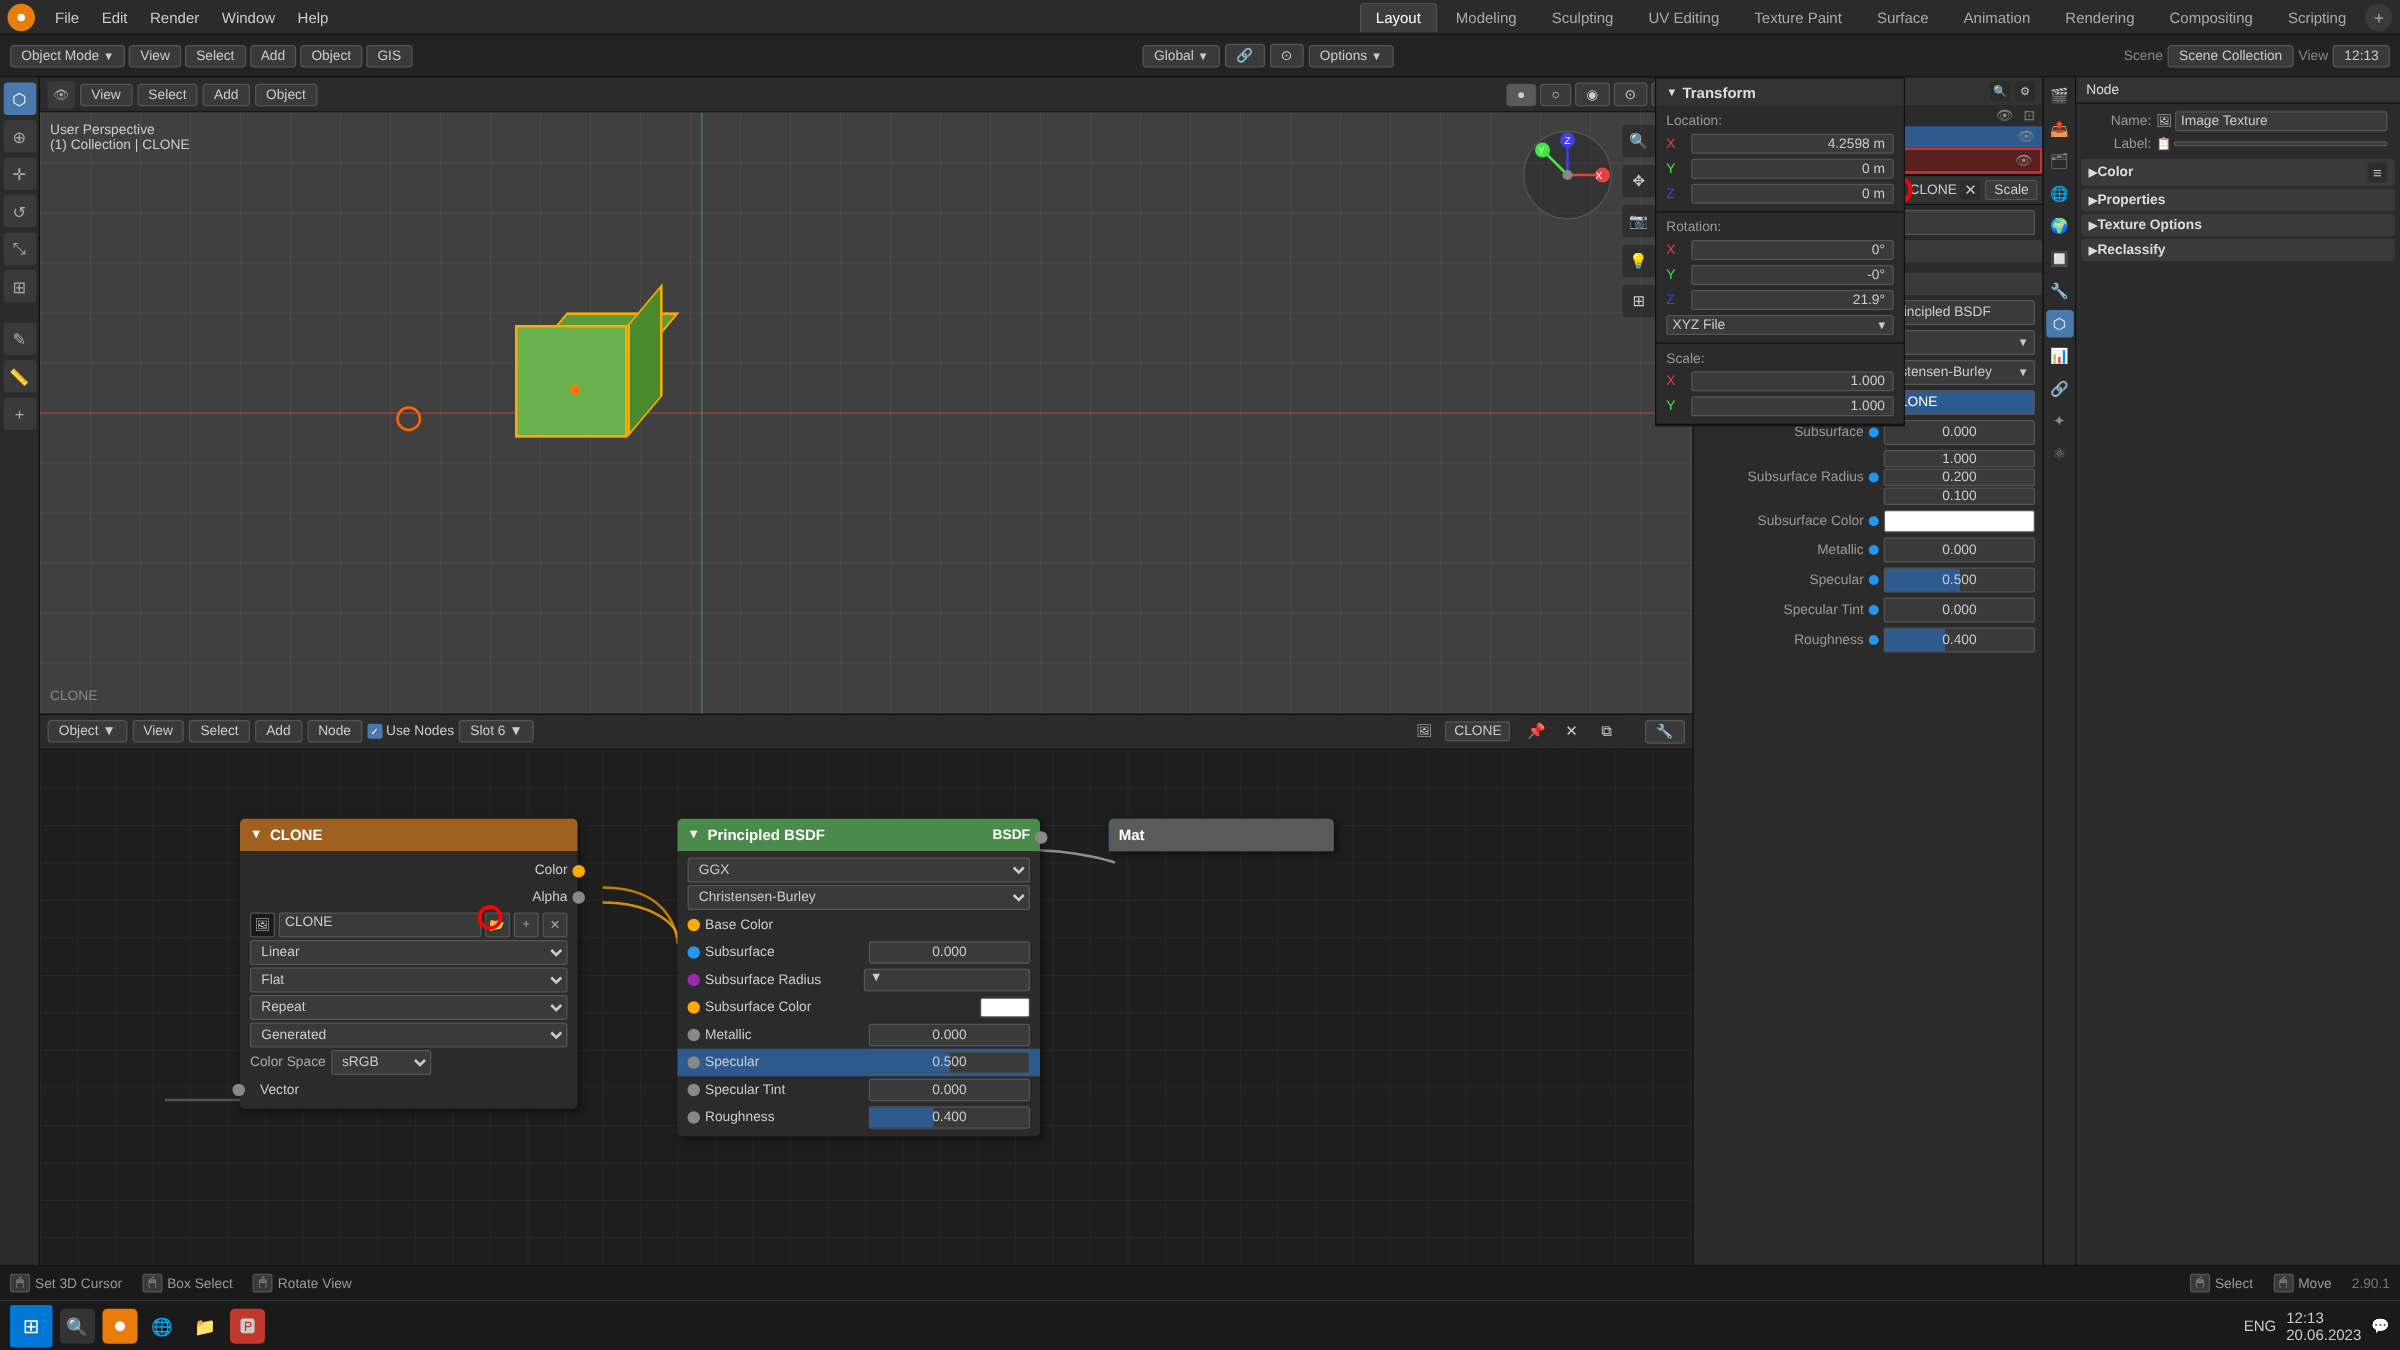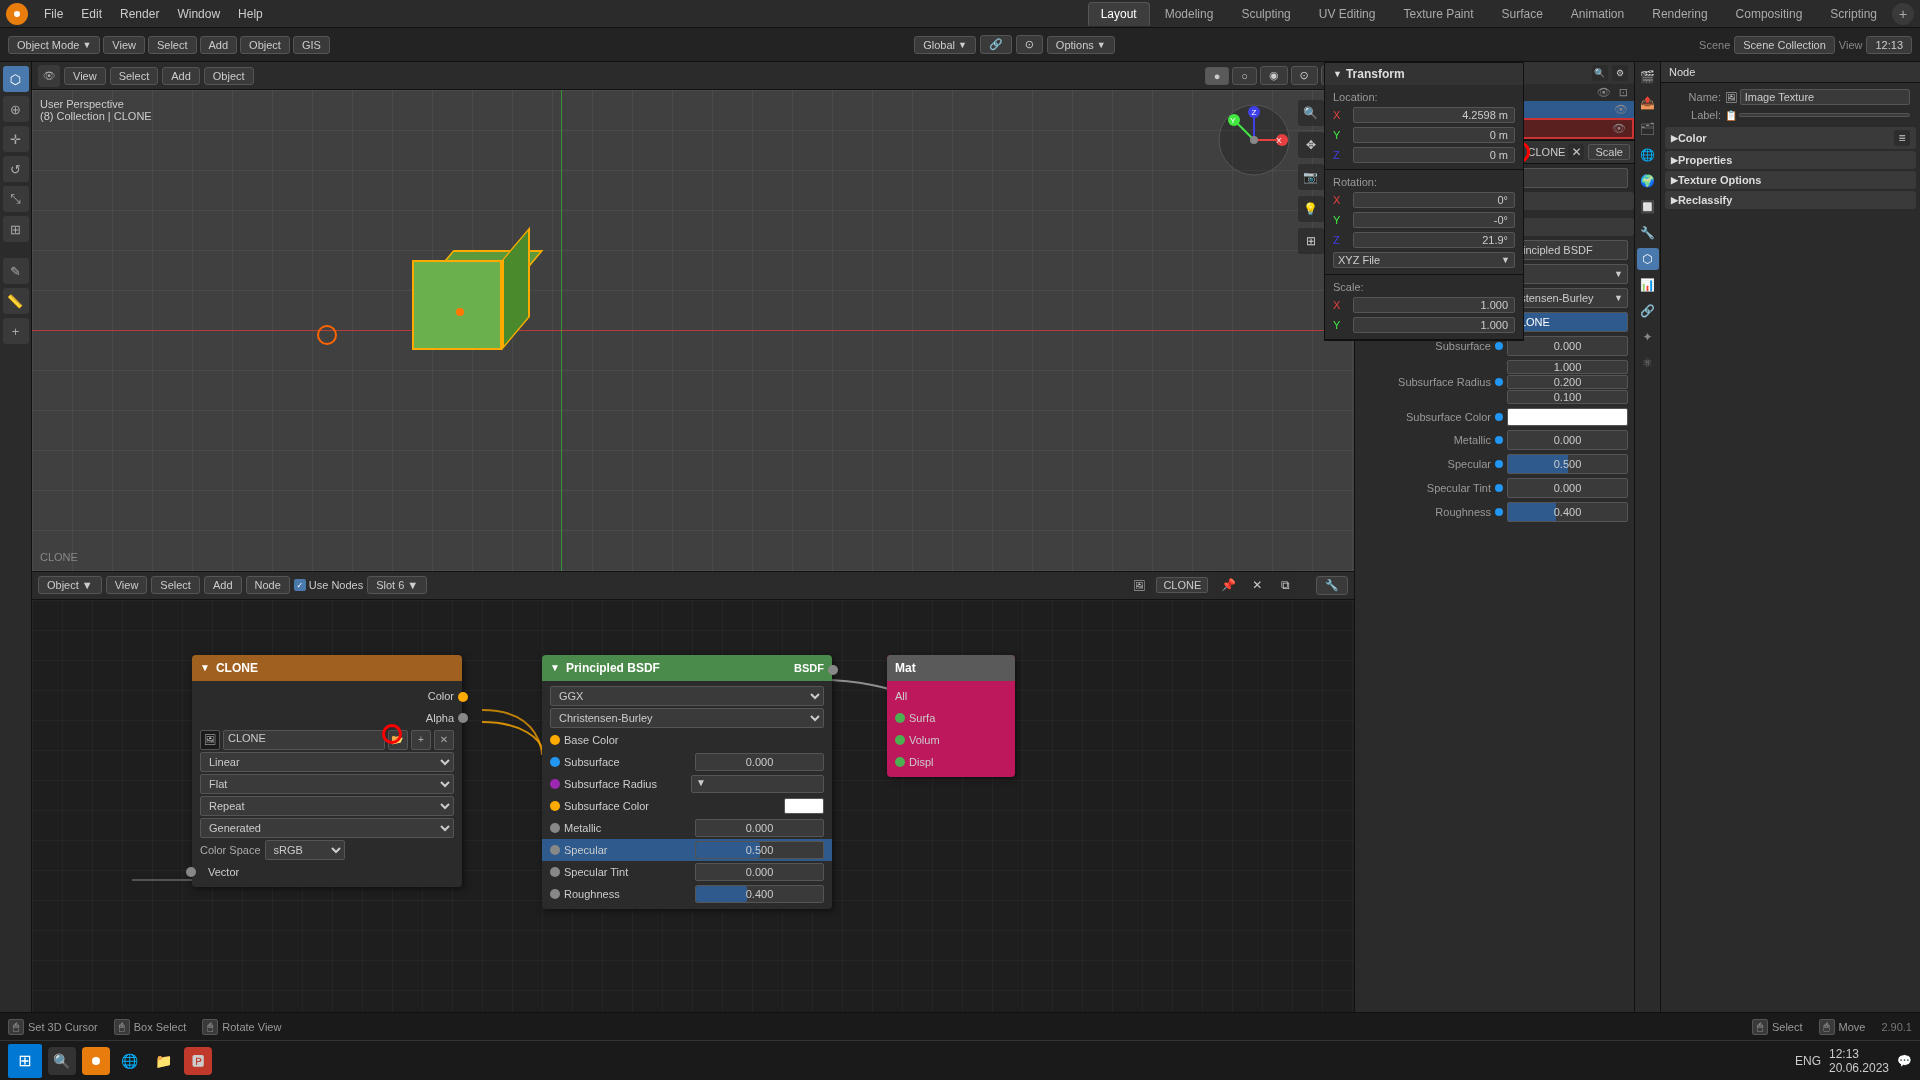--- a/index.html
+++ b/index.html
@@ -613,23 +613,23 @@
     }
 
     
     .node-row.highlighted-row {
       background: #2e5a8e;
     }
 
     
     .mat-node {
       position: absolute;
-      background: #be185d;
+      background: #1d4ed8;
       border-radius: 4px;
-      width: 128px;
+      width: 180px;
       box-shadow: 2px 2px 6px rgba(0,0,0,0.5);
     }
     .mat-header {
       height: 26px;
       background: #5a5a5a;
       border-radius: 4px 4px 0 0;
       display: flex; align-items: center;
       padding: 0 8px;
       font-weight: bold; font-size: 12px; color: #fff;
     }
@@ -769,21 +769,21 @@
         <div class="cube-face-top"></div>
         <div class="cube-face-right"></div>
         <div class="cube-face-front"></div>
         <div class="origin-dot"></div>
       </div>
 
       <div class="selection-circle"></div>
 
       <div class="vp-info">
         <div>User Perspective</div>
-        <div>(8) Collection | CLONE</div>
+        <div>(1) Collection | CLONE</div>
       </div>
 
       <div class="clone-label">CLONE</div>
 
       <div class="gizmo-widget">
         <svg width="80" height="80" viewBox="0 0 80 80">
           <circle cx="40" cy="40" r="35" fill="rgba(0,0,0,0.2)" stroke="#555" stroke-width="1"></circle>
 
           <line x1="40" y1="40" x2="68" y2="40" stroke="#e84040" stroke-width="2"></line>
           <circle cx="68" cy="40" r="6" fill="#e84040"></circle>
@@ -990,37 +990,20 @@
               <div class="node-value-bar" style="width:80px;">
                 <div class="node-value-fill roughness" style="width:40%;"></div>
                 <div class="node-value-text">0.400</div>
               </div>
             </div>
           </div>
         </div>
 
         <div class="mat-node" style="left:855px;top:55px;">
           <div class="mat-header">Mat</div>
-          <div class="mat-body">
-            <div class="mat-row">
-              <span style="font-size:11px;color:#ccc;">All</span>
-            </div>
-            <div class="mat-row">
-              <div class="node-socket green"></div>
-              <span style="font-size:11px;color:#ccc;">Surfa</span>
-            </div>
-            <div class="mat-row">
-              <div class="node-socket green"></div>
-              <span style="font-size:11px;color:#ccc;">Volum</span>
-            </div>
-            <div class="mat-row">
-              <div class="node-socket green"></div>
-              <span style="font-size:11px;color:#ccc;">Displ</span>
-            </div>
-          </div>
         </div>
 
       </div>
     </div>
 
   </div>
 
   <div style="display:flex;flex-direction:row;height:100%;">
 
     <div id="transform-panel">

